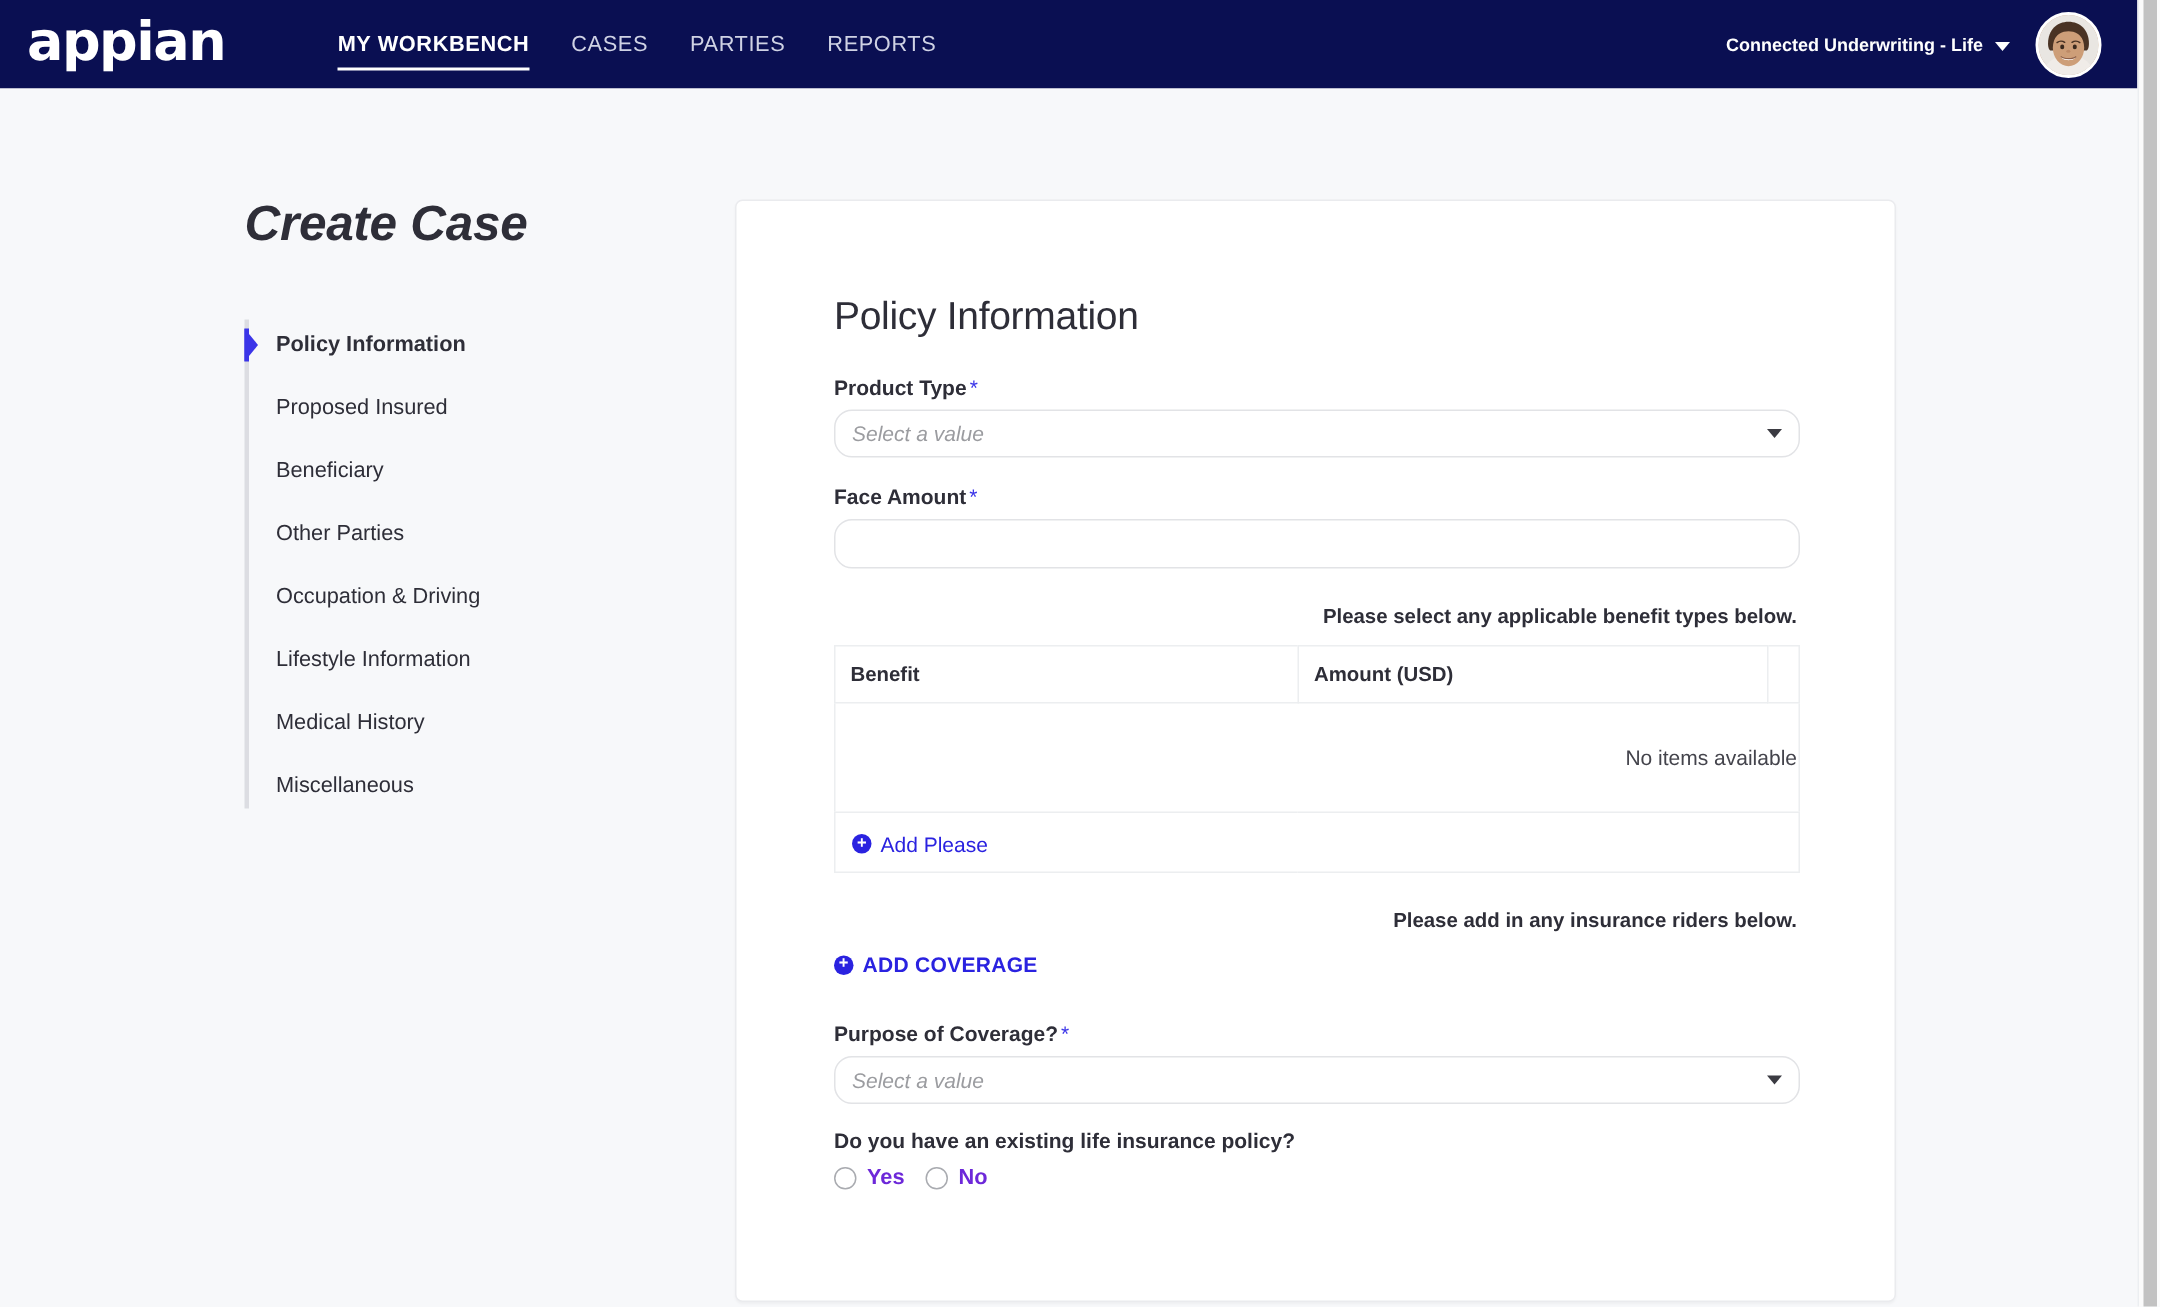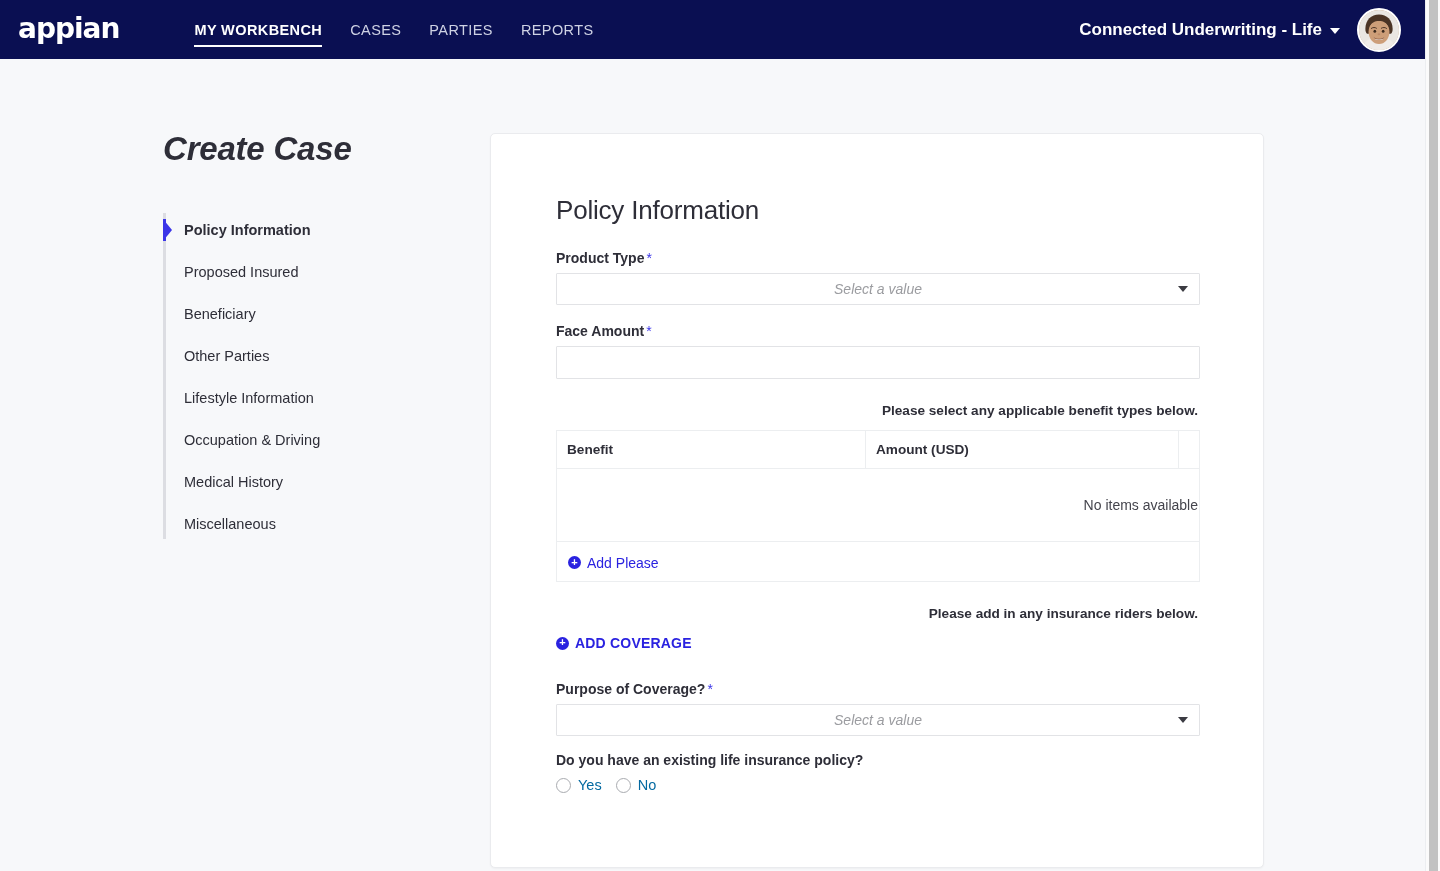--- a/index.html
+++ b/index.html
@@ -14,21 +14,21 @@
   
   .topbar {
     position: absolute; top: 0; left: 0;
     width: 1425px; height: 59px;
     background: #0a0f52;
     display: flex; align-items: center;
   }
   .logo {
     margin-left: 18px;
     color: #ffffff;
-    font-size: 28px;
+    font-size: 36px;
     font-weight: bold;
     letter-spacing: -1px;
     font-family: "DejaVu Sans", sans-serif;
     line-height: 1;
     position: relative;
     top: -1px;
   }
   .nav-links {
     display: flex; align-items: center;
     margin-left: 61px;
@@ -57,21 +57,21 @@
     height: 2px;
     background: #ffffff;
   }
   .topbar-right {
     margin-left: auto;
     display: flex; align-items: center;
     margin-right: 24px;
   }
   .site-title {
     color: #ffffff;
-    font-size: 17px;
+    font-size: 12px;
     font-weight: bold;
     display: flex; align-items: center;
     cursor: pointer;
     white-space: nowrap;
     text-align: center;
   }
   .caret-down {
     display: inline-block;
     margin-left: 8px;
     width: 0; height: 0;
@@ -201,27 +201,26 @@
   .req {
     color: #3b35e8;
     font-weight: normal;
     margin-left: 2px;
   }
 
   .select-box, .text-box {
     width: 644px;
     height: 32px;
     border: 1px solid #e2e3e6;
-    border-radius: 1px;
+    border-radius: 12px;
     background: #ffffff;
     display: flex; align-items: center;
     padding: 0 11px;
     cursor: pointer;
     position: relative;
-    justify-content: center;
   }
   .text-box { height: 33px; cursor: text; }
   .placeholder {
     font-size: 14px;
     color: #9b9ca0;
     font-style: italic;
   }
   .select-caret {
     position: absolute;
     right: 11px;
@@ -320,21 +319,22 @@
   }
   .radio-circle {
     width: 15px; height: 15px;
     border: 1.5px solid #a9abb0;
     border-radius: 50%;
     background: #fff;
     flex: none;
   }
   .radio-label {
     font-size: 14.5px;
-    color: #0369a1;
+    color: #6d28d9;
+    font-weight: bold;
   }
 </style>
 </head>
 <body>
 
 <div class="topbar">
   <div class="logo">appian</div>
 
   <div class="nav-links">
     <div class="nav-link active">
@@ -394,24 +394,24 @@
       <div class="step-item">
         <span>Proposed Insured</span>
       </div>
       <div class="step-item">
         <span>Beneficiary</span>
       </div>
       <div class="step-item">
         <span>Other Parties</span>
       </div>
       <div class="step-item">
+        <span>Occupation &amp; Driving</span>
+      </div>
+      <div class="step-item">
         <span>Lifestyle Information</span>
-      </div>
-      <div class="step-item">
-        <span>Occupation &amp; Driving</span>
       </div>
       <div class="step-item">
         <span>Medical History</span>
       </div>
       <div class="step-item">
         <span>Miscellaneous</span>
       </div>
     </div>
   </div>
 

